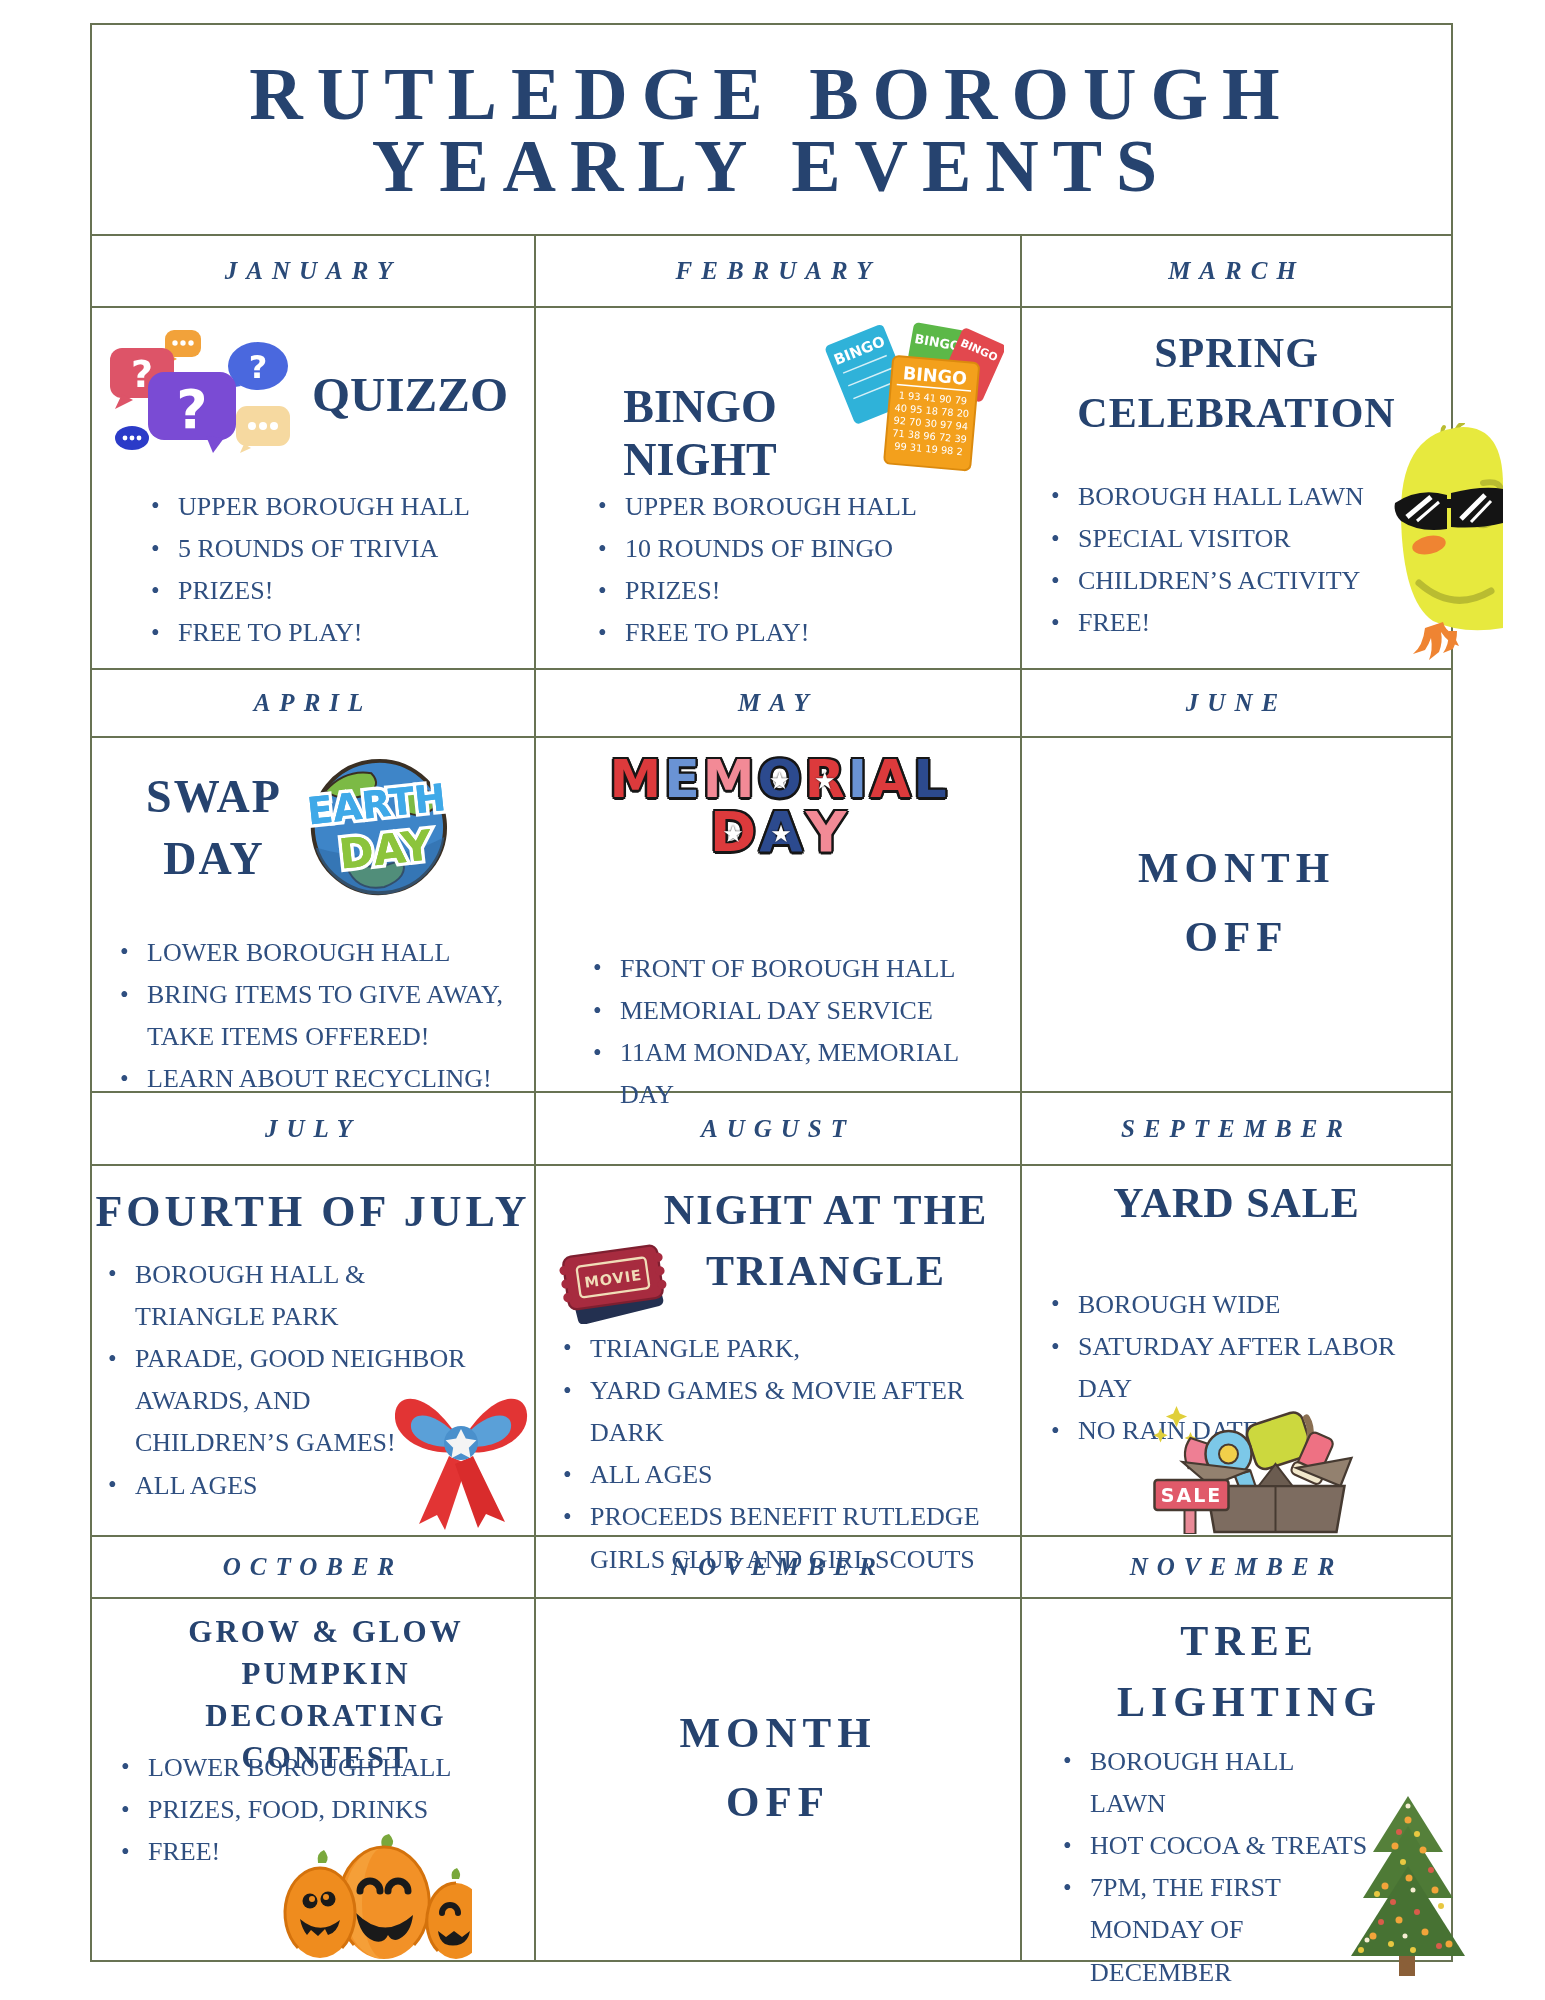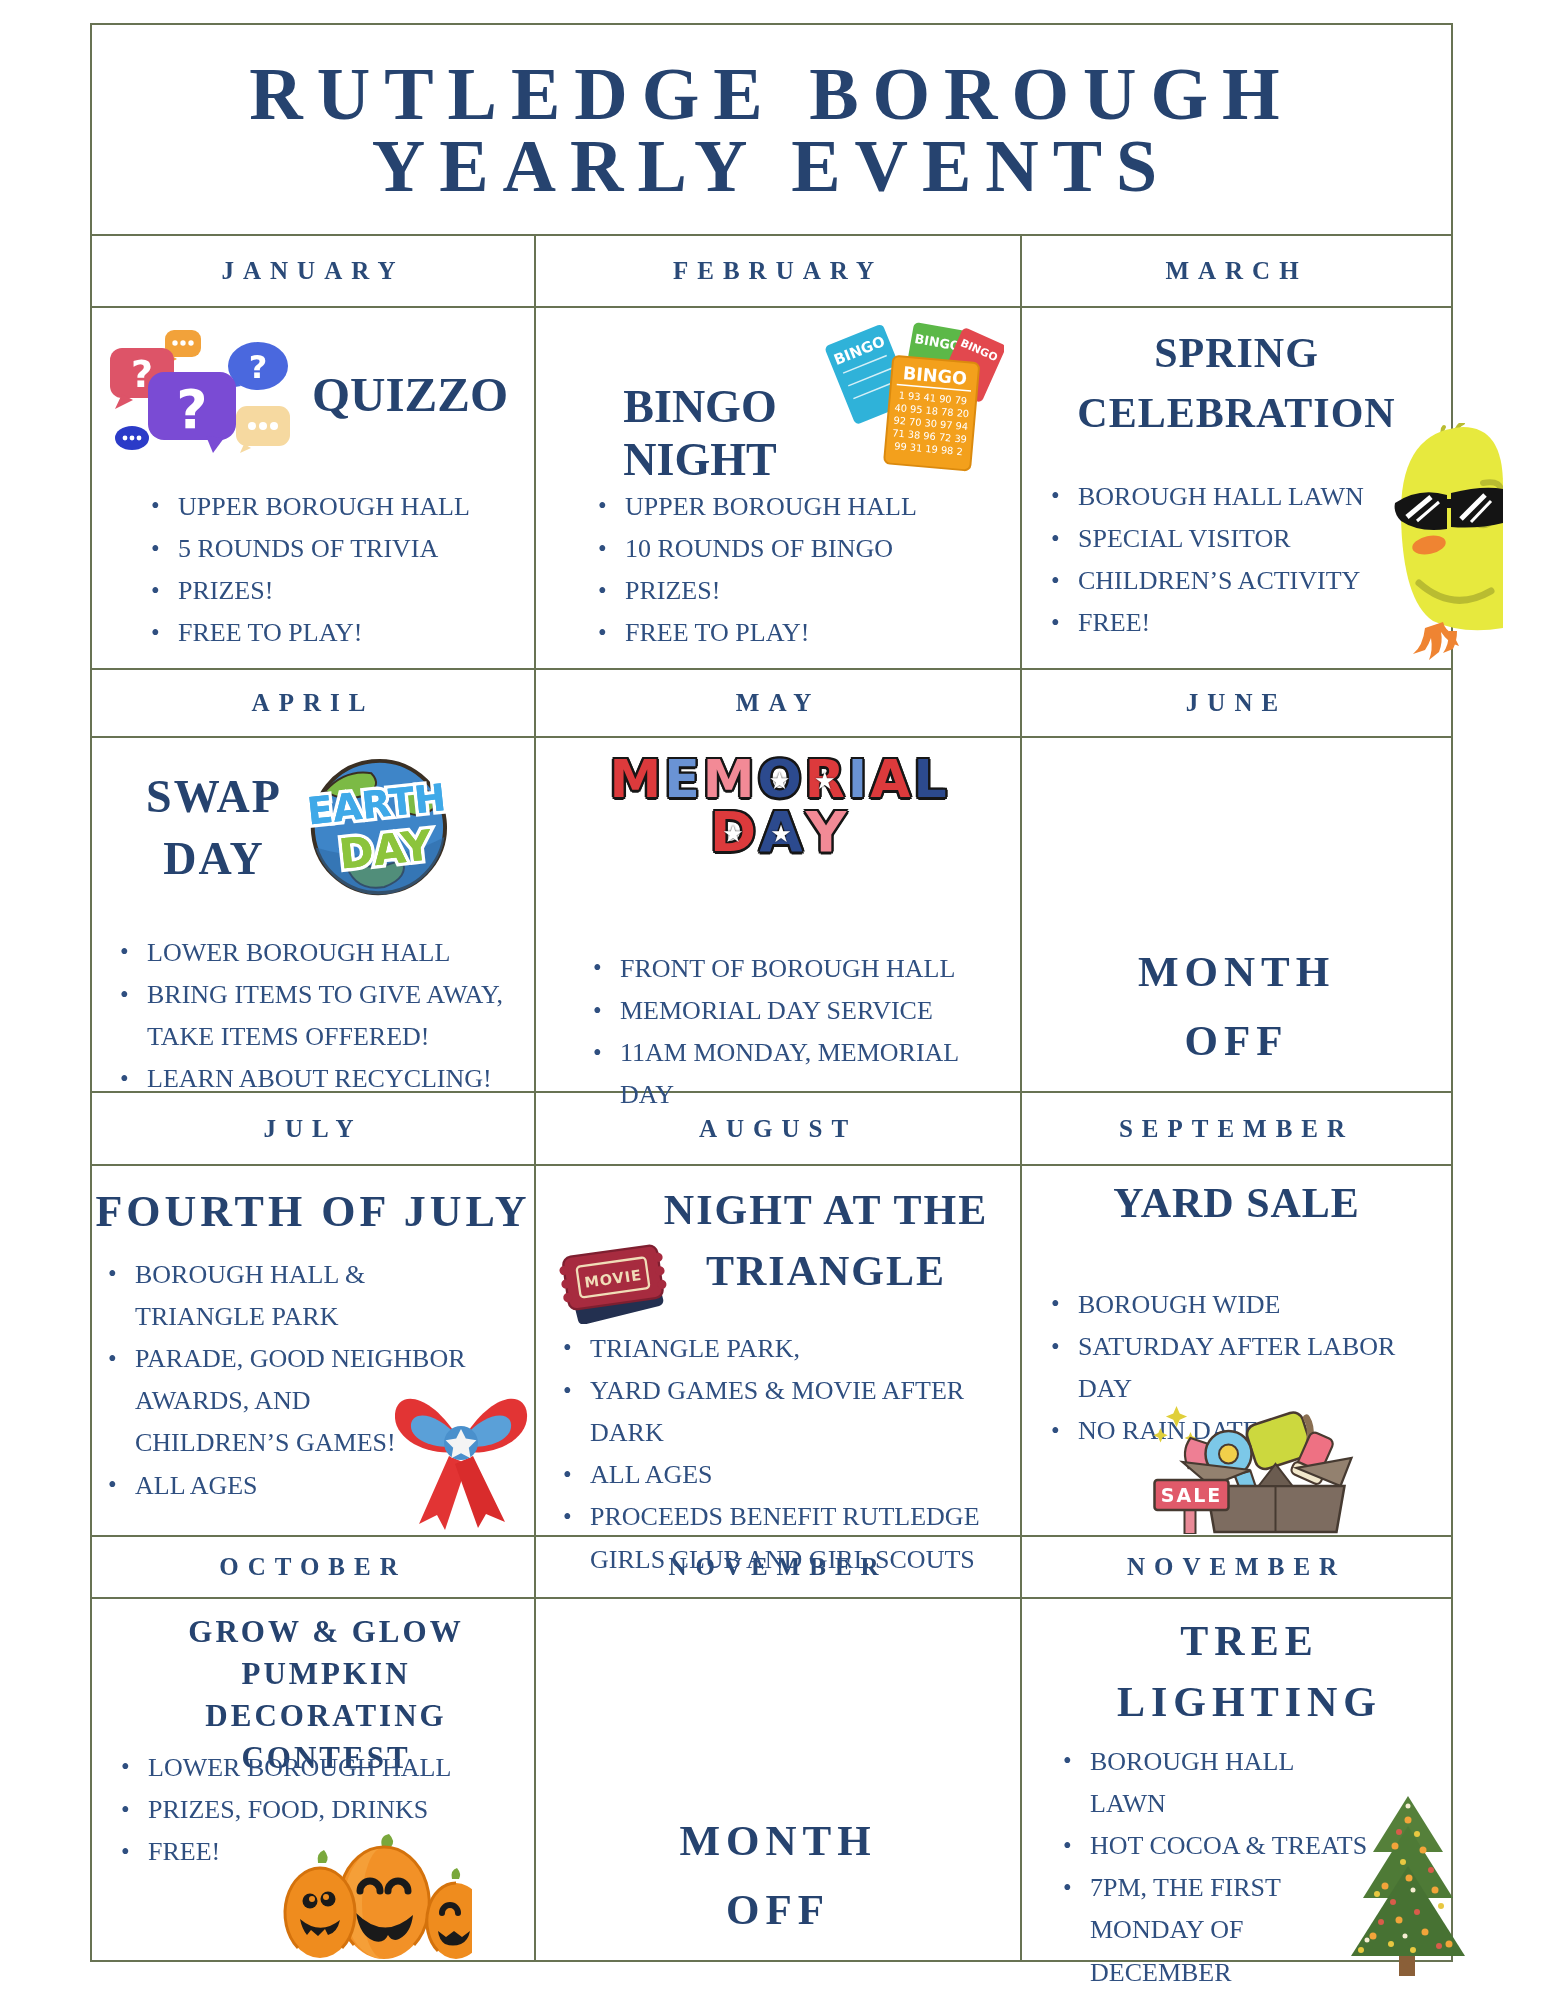--- a/index.html
+++ b/index.html
@@ -15,21 +15,21 @@
          display:grid;grid-template-columns:444px 486px 429px;
          grid-template-rows:211px 72px 362px 68px 355px 73px 371px 62px 361px;}
   .title-cell{grid-column:1/4;border-bottom:2px solid var(--line);box-sizing:border-box;
               display:flex;flex-direction:column;align-items:center;justify-content:center;}
   .title-line{color:var(--head);font-weight:bold;font-size:74px;letter-spacing:14px;
               line-height:72px;white-space:nowrap;}
   .band,.box{box-sizing:border-box;border-right:2px solid var(--line);border-bottom:2px solid var(--line);background:#fff;}
   .col3{border-right:none;}
   .row-last{border-bottom:none;}
   .band{display:flex;align-items:center;justify-content:center;}
-  .band .m{color:#2a4a78;font-weight:bold;font-size:25px;letter-spacing:9px;}
+  .band .m{color:#2a4a78;font-weight:bold;font-size:25px;letter-spacing:9px;font-style:italic;}
   .box{position:relative;}
   
   .ev-title{position:absolute;color:var(--head);font-weight:bold;text-align:center;}
   
   ul.bullets{position:absolute;margin:0;padding:0;list-style:none;color:var(--body);font-size:26px;line-height:1.62;}
   ul.bullets li{position:relative;margin:0;white-space:normal;}
   ul.bullets li::before{content:"\2022";position:absolute;left:-27px;top:0.02em;font-size:0.95em;color:var(--body);}
   .pre li{white-space:pre-line;}
   
   .icon-bubbles{position:absolute;left:16px;top:20px;width:185px;height:127px;}
@@ -53,21 +53,21 @@
   .mem-line{display:flex;justify-content:center;gap:3px;}
   .mem-l{font-family:"DejaVu Sans",sans-serif;font-weight:bold;font-size:52px;line-height:1.05;position:relative;
     text-shadow:-2.5px 0 #161616,2.5px 0 #161616,0 -2.5px #161616,0 2.5px #161616,
                 -1.8px -1.8px #161616,1.8px -1.8px #161616,-1.8px 1.8px #161616,1.8px 1.8px #161616;}
   .mem-line2 .mem-l{font-size:56px;margin-top:-4px;}
   .mem-red{color:#dc3a3c}.mem-pink{color:#f28a96}.mem-blue{color:#6a93d4}.mem-navy{color:#2c4a8e}
   .mem-star::after{content:"\2605";position:absolute;left:50%;top:55%;transform:translate(-50%,-50%);
     font-size:24px;color:#fff;text-shadow:0 0 2px #161616;}
   .ul-may{top:210px;left:84px;right:10px;line-height:1.55;}
   
-  .month-off{position:absolute;inset:0;display:flex;flex-direction:column;align-items:center;justify-content:flex-end;
+  .month-off{position:absolute;inset:0;display:flex;flex-direction:column;align-items:center;justify-content:center;
     padding-bottom:26px;color:var(--head);font-weight:bold;font-size:43px;letter-spacing:6px;gap:20px;border-radius:28px;}
   
   .t-jul{left:0;right:0;top:20px;font-size:44px;letter-spacing:4px;white-space:nowrap;}
   .ul-jul{top:88px;left:43px;width:332px;line-height:1.5;}
   .icon-bow{position:absolute;left:295px;top:208px;width:148px;height:158px;z-index:2;}
   
   .t-aug{left:96px;right:0;top:14px;font-size:42px;line-height:1.45;letter-spacing:2px;}
   .icon-ticket{position:absolute;left:22px;top:74px;width:112px;height:84px;}
   .ul-aug{top:162px;left:54px;width:412px;line-height:1.5;}
   

